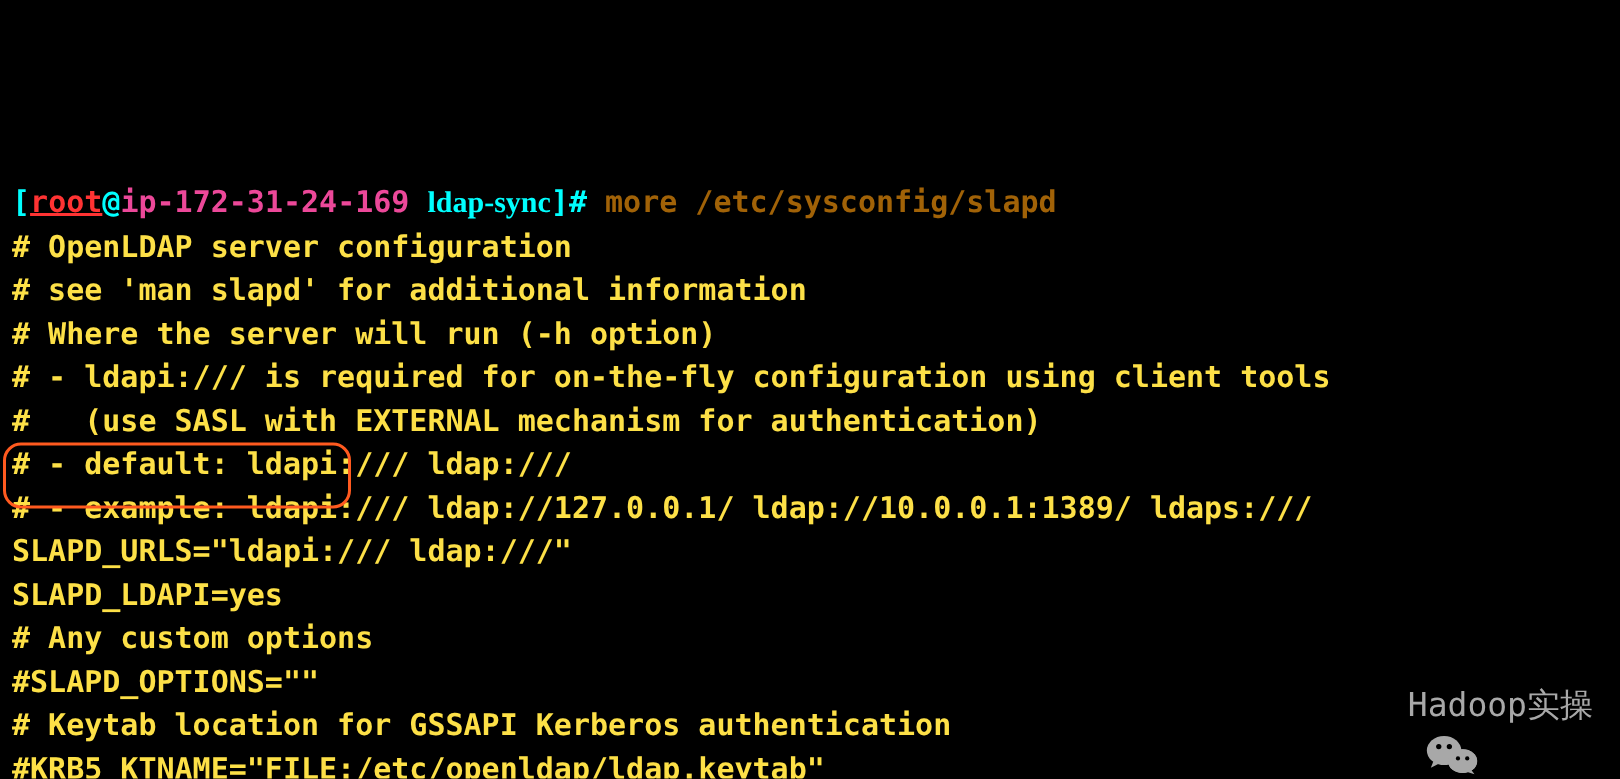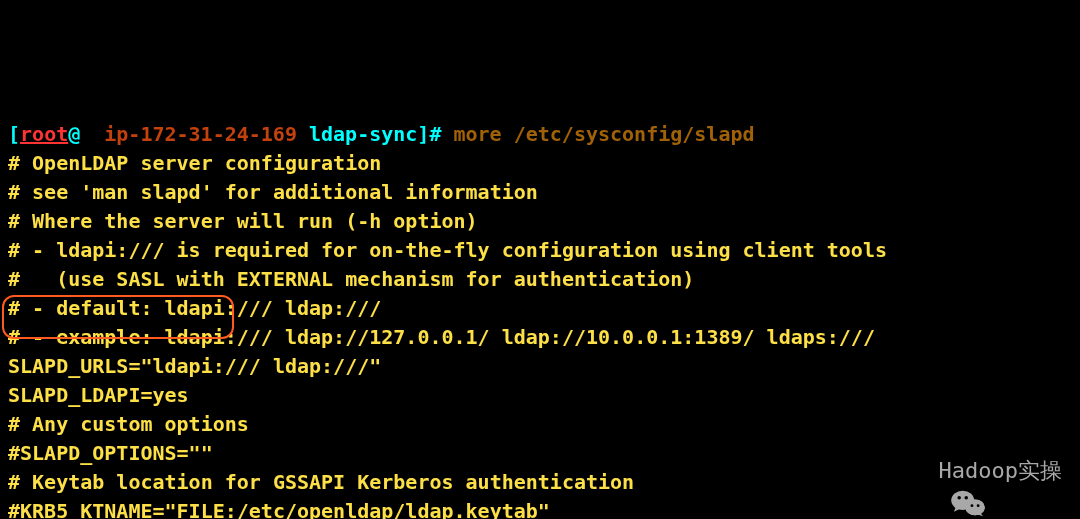--- a/index.html
+++ b/index.html
@@ -20,22 +20,22 @@
       position: relative;
       overflow: hidden;
       white-space: pre;
     }
     .line {
       display: block;
     }
     .prompt-open { color: #00ffff; }
     .prompt-user { color: #ff3333; text-decoration: underline; }
     .prompt-at { color: #00ffff; }
-    .prompt-host { color: #c2410c; margin-left: 24px; }
-    .prompt-path { color: #00ffff; }
+    .prompt-host { color: #ec4899; }
+    .prompt-path { color: #00ffff; font-family: Liberation Serif, serif; }
     .prompt-close { color: #00ffff; }
     .cmd { color: #a16207; }
     .green { color: #fde047; }
     .highlight-box {
       position: absolute;
       border: 2px solid #ff5a1f;
       border-radius: 12px;
       left: 2px;
       top: 295px;
       width: 232px;

